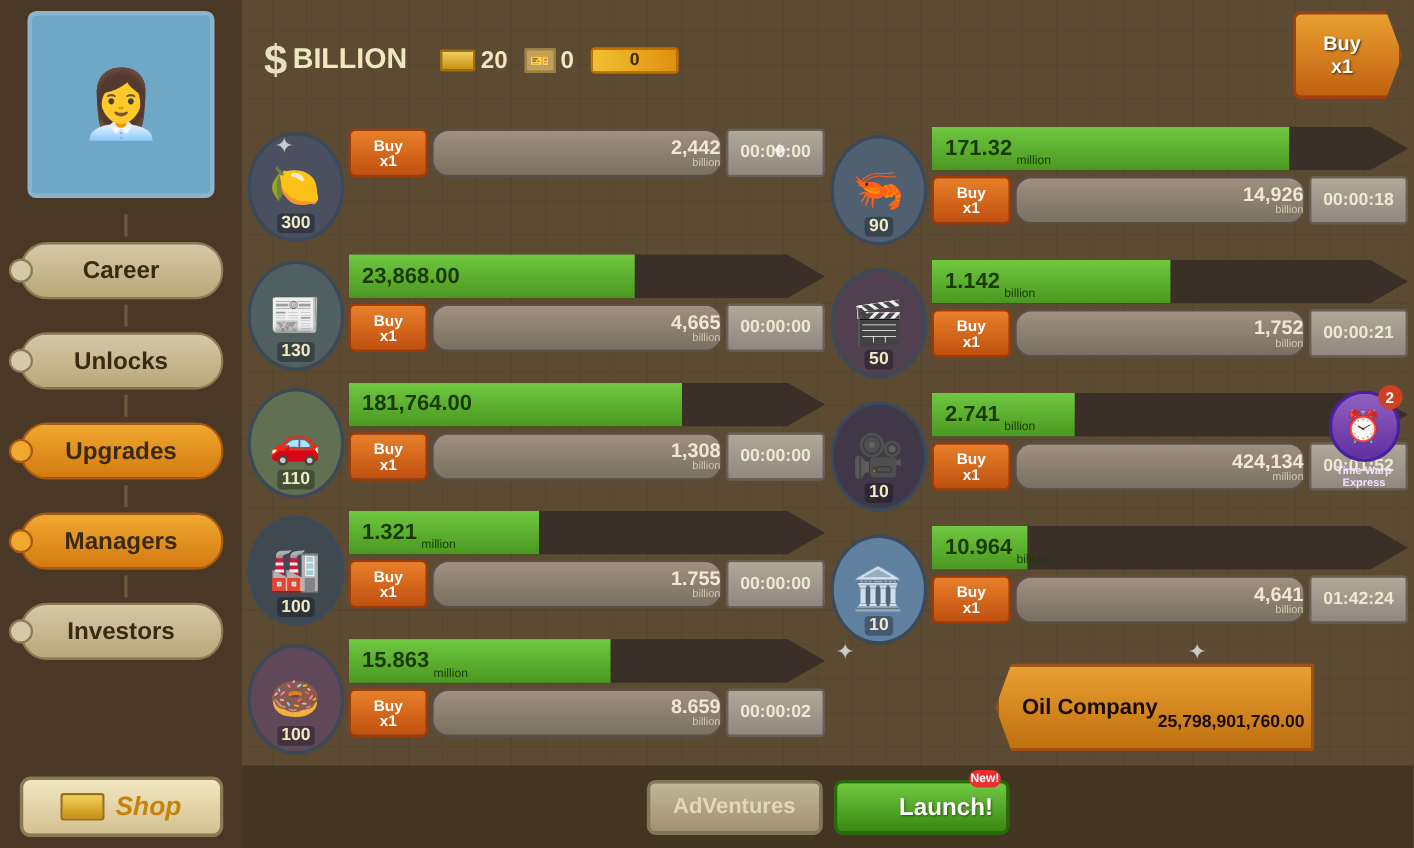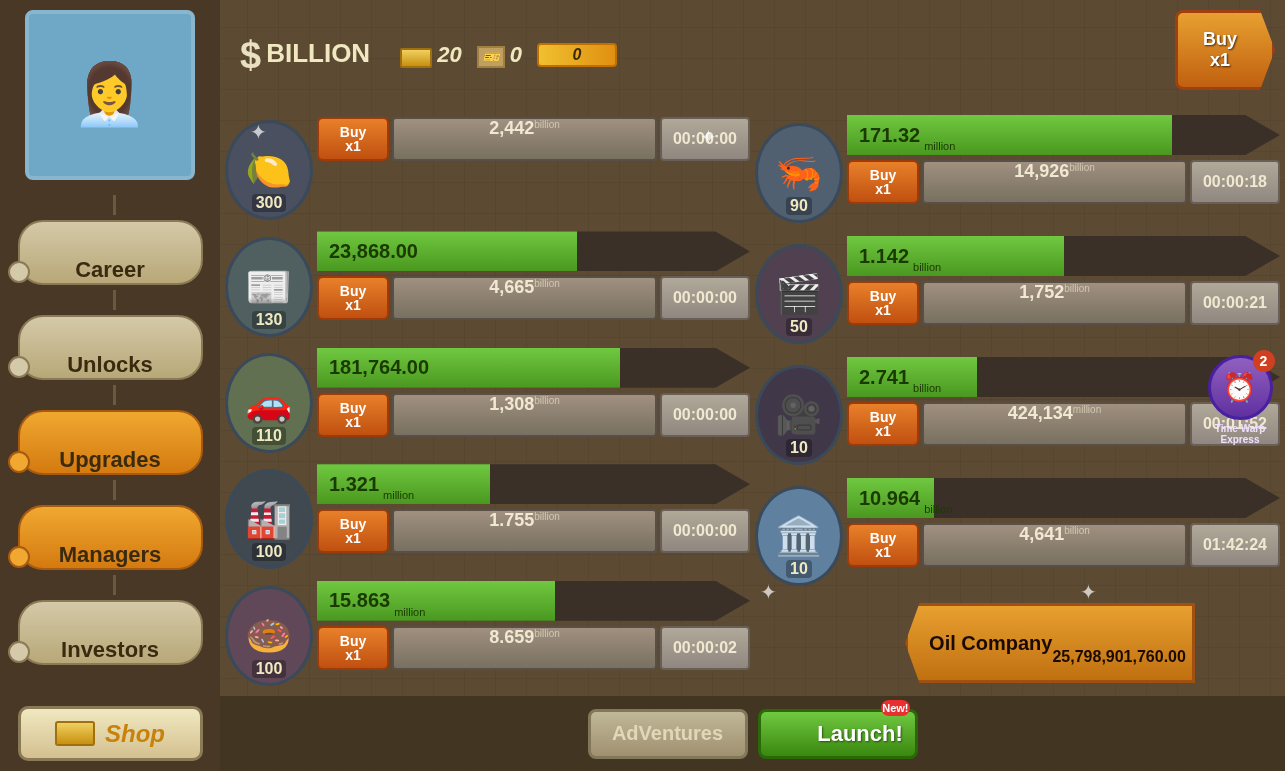--- a/index.html
+++ b/index.html
@@ -58,26 +58,26 @@
       display: flex;
       align-items: center;
       justify-content: center;
       margin-bottom: 15px;
       position: relative;
       overflow: hidden;
     }
 
     .nav-item {
       width: 185px;
-      height: 65px;
+      height: 52px;
       background: linear-gradient(to bottom, #d4c9a8, #b8a878);
       border: 2px solid #8a7a55;
       border-radius: 25px;
       display: flex;
-      align-items: flex-end;
+      align-items: center;
       justify-content: center;
       margin: 5px 0;
       cursor: pointer;
       position: relative;
     }
 
     .nav-item.active {
       background: linear-gradient(to bottom, #f0a830, #d47a10);
       border-color: #a85a10;
     }
@@ -179,23 +179,22 @@
 
     .currency-items {
       display: flex;
       align-items: center;
       gap: 15px;
       margin-left: 10px;
     }
 
     .currency-item {
       display: flex;
-      align-items: flex-end;
+      align-items: center;
       gap: 5px;
-      font-style: italic;
     }
 
     .currency-value {
       font-size: 22px;
       font-weight: bold;
       color: #f0e8c0;
     }
 
     .ticket-bar {
       width: 80px;
@@ -343,24 +342,24 @@
       font-weight: bold;
       color: white;
       line-height: 1;
     }
 
     .cost-box {
       flex: 1;
       height: 44px;
       background: linear-gradient(to bottom, #a09080, #787060);
       border: 2px solid #585048;
-      border-radius: 4px;
-      display: flex;
-      flex-direction: row;
-      align-items: flex-start;
+      border-radius: 16px;
+      display: flex;
+      flex-direction: column;
+      align-items: flex-end;
       justify-content: center;
     }
 
     .cost-value {
       font-size: 18px;
       font-weight: bold;
       color: #f0e8d0;
       line-height: 1;
     }
 

